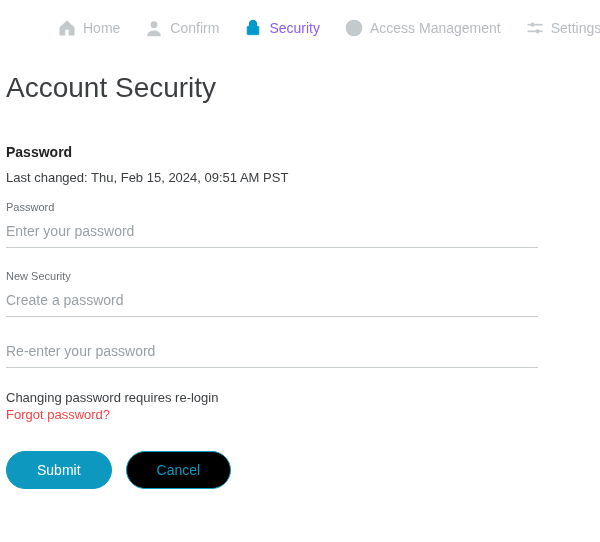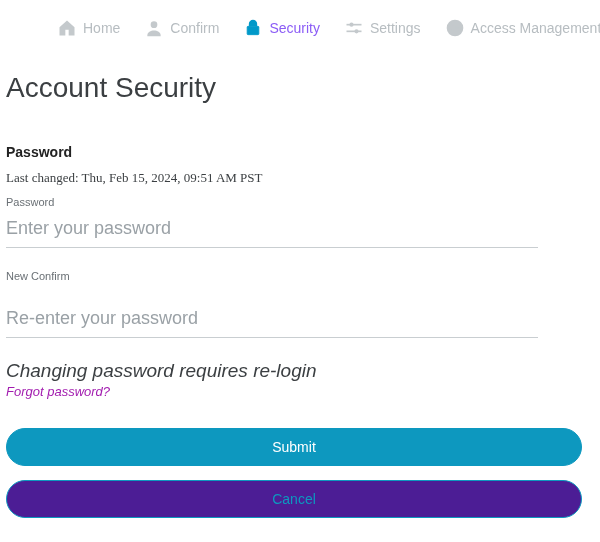--- a/index.html
+++ b/index.html
@@ -42,78 +42,74 @@
     }
     .section-label {
       font-size: 14px;
       font-weight: 700;
       color: #222;
       margin-bottom: 10px;
     }
     .meta-line {
       font-size: 13px;
       color: #3b3f42;
-      margin-bottom: 10px;
-      font-family: Liberation Serif, serif;
+      margin-bottom: 16px;
     }
     .field-group {
       margin-bottom: 22px;
       max-width: 532px;
     }
     .field-label {
       font-size: 11px;
       color: #6a7075;
       margin-bottom: 6px;
       display: block;
     }
     .text-input {
       width: 100%;
       border: none;
       border-bottom: 1px solid #c9ced1;
-      font-size: 18px;
+      font-size: 14px;
       padding: 4px 0 8px 0;
       outline: none;
       color: #ec4899;
       background: transparent;
     }
     .text-input::placeholder { color: #9aa1a6; }
     .note {
-      font-size: 19px;
+      font-size: 13px;
       color: #3b3f42;
-      font-style: italic;
     }
     .link {
       font-size: 13px;
-      color: #a21caf;
+      color: #ef4444;
       cursor: pointer;
       margin-top: 2px;
       display: inline-block;
-      font-style: italic;
     }
     .button-row {
       display: flex;
       gap: 14px;
       margin-top: 28px;
-      flex-direction: column;
     }
     .btn {
       border-radius: 20px;
       font-size: 14px;
       padding: 10px 30px;
       cursor: pointer;
       border: 1px solid #0d98bf;
       min-width: 100px;
       text-align: center;
     }
     .btn-primary {
       background: #0d98bf;
       color: #fff;
     }
     .btn-secondary {
-      background: #4c1d95;
+      background: #000000;
       color: #0d98bf;
     }
   </style>
 </head>
 <body>
 
 <nav class="topnav">
   <div class="nav-item">
     <span class="icon gray">
       <svg viewBox="0 0 24 24">
@@ -136,56 +132,57 @@
       <svg viewBox="0 0 24 24">
           <rect x="5" y="10" width="14" height="10" rx="1" fill="#0099c9"></rect>
           <path d="M8 10 V7 a4 4 0 0 1 8 0 V10" fill="none" stroke="#0099c9" stroke-width="2"></path>
         </svg>
     </span>
     <span>Security</span>
   </div>
   <div class="nav-item">
     <span class="icon gray">
       <svg viewBox="0 0 24 24">
+          <circle cx="12" cy="12" r="10"></circle>
+          <circle cx="10" cy="12" r="3" fill="#fff"></circle>
+          <rect x="12" y="11" width="7" height="2" fill="#fff"></rect>
+          <rect x="16" y="11" width="2" height="4" fill="#fff"></rect>
+        </svg>
+    </span>
+    <span>Access Management</span>
+  </div>
+  <div class="nav-item">
+    <span class="icon gray">
+      <svg viewBox="0 0 24 24">
         <rect x="3" y="7" width="18" height="2"></rect>
           <rect x="3" y="15" width="18" height="2"></rect>
         <circle cx="9" cy="8" r="2.5"></circle>
           <circle cx="15" cy="16" r="2.5"></circle>
       </svg>
     </span>
     <span>Settings</span>
-  </div>
-  <div class="nav-item">
-    <span class="icon gray">
-      <svg viewBox="0 0 24 24">
-          <circle cx="12" cy="12" r="10"></circle>
-          <circle cx="10" cy="12" r="3" fill="#fff"></circle>
-          <rect x="12" y="11" width="7" height="2" fill="#fff"></rect>
-          <rect x="16" y="11" width="2" height="4" fill="#fff"></rect>
-        </svg>
-    </span>
-    <span>Access Management</span>
   </div>
 </nav>
 
 <main class="content">
   <h1>Account Security</h1>
 
   <div class="section-label">Password</div>
   <div class="meta-line">
     <span>Last changed: </span><span>Thu, Feb 15, 2024, 09:51 AM PST</span>
   </div>
 
   <div class="field-group">
     <label class="field-label">Password</label>
     <input type="password" class="text-input" placeholder="Enter your password" style="">
   </div>
 
   <div class="field-group">
-    <label class="field-label">New Confirm</label>
+    <label class="field-label">New Security</label>
+    <input type="password" class="text-input" placeholder="Create a password" style="">
   </div>
 
   <div class="field-group">
     <input type="password" class="text-input" placeholder="Re-enter your password" style="">
   </div>
 
   <div class="note">Changing password requires re-login</div>
   <a class="link">Forgot password?</a>
 
   <div class="button-row">

